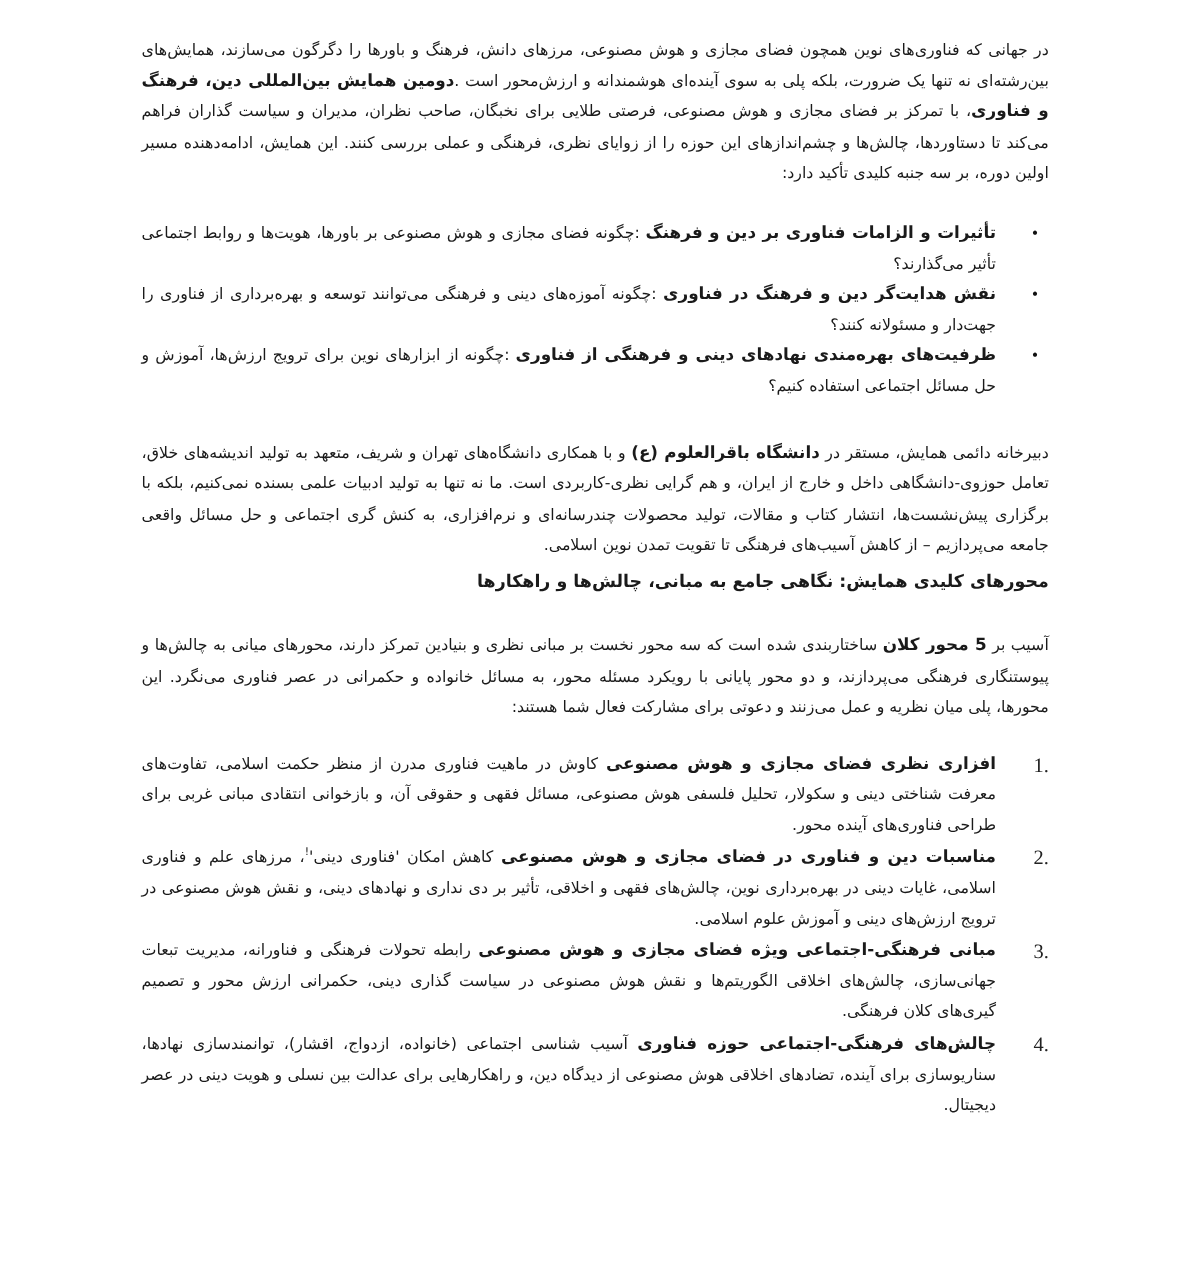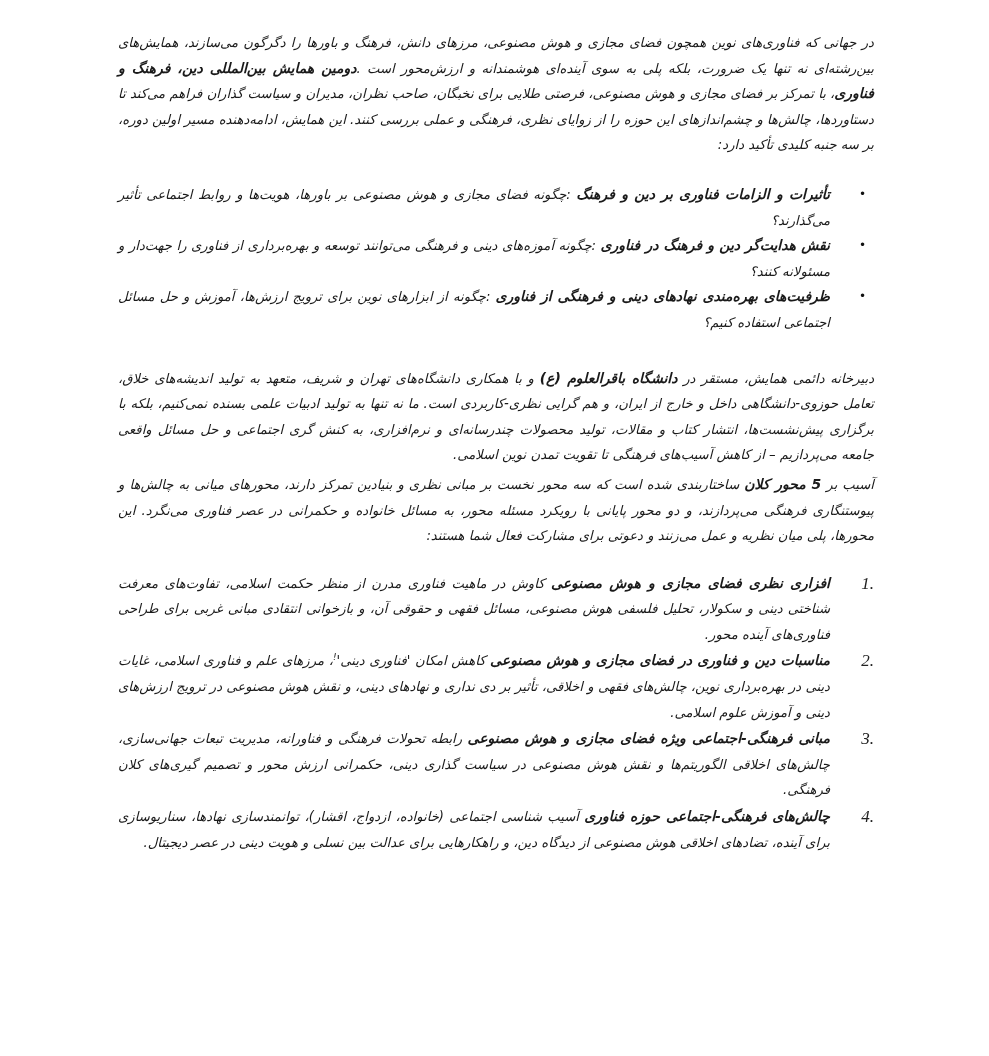--- a/index.html
+++ b/index.html
@@ -17,21 +17,20 @@
   }
   .page {
     position: absolute;
     top: 30px;
     left: 118px;
     width: 756px;
     direction: rtl;
     text-align: justify;
     font-size: 13.2px;
     line-height: 25.6px;
-    font-style: italic;
   }
   p {
     margin: 0;
   }
   b, .bold {
     font-weight: bold;
     font-size: 14px;
   }
   .intro {
     margin-bottom: 24px;
@@ -110,20 +109,21 @@
     <li>
       <span class="bullet">•</span>
       <b>ظرفیت‌های بهره‌مندی نهادهای دینی و فرهنگی از فناوری</b><span> :چگونه از ابزارهای نوین برای ترویج ارزش‌ها، آموزش و حل مسائل اجتماعی استفاده کنیم؟</span>
     </li>
   </ul>
 
   <p class="secretariat">
     <span>دبیرخانه دائمی همایش، مستقر در </span><b>دانشگاه باقرالعلوم (ع)</b><span> و با همکاری دانشگاه‌های تهران و شریف، متعهد به تولید اندیشه‌های خلاق، تعامل حوزوی-دانشگاهی داخل و خارج از ایران، و هم گرایی نظری-کاربردی است. ما نه تنها به تولید ادبیات علمی بسنده نمی‌کنیم، بلکه با برگزاری پیش‌نشست‌ها، انتشار کتاب و مقالات، تولید محصولات چندرسانه‌ای و نرم‌افزاری، به کنش گری اجتماعی و حل مسائل واقعی جامعه می‌پردازیم – از کاهش آسیب‌های فرهنگی تا تقویت تمدن نوین اسلامی.</span>
   </p>
 
+  <h2 class="section-title">محورهای کلیدی همایش: نگاهی جامع به مبانی، چالش‌ها و راهکارها</h2>
 
   <p class="axes-intro">
     <span>آسیب بر </span><b>5 محور کلان</b><span> ساختاربندی شده است که سه محور نخست بر مبانی نظری و بنیادین تمرکز دارند، محورهای میانی به چالش‌ها و پیوستنگاری فرهنگی می‌پردازند، و دو محور پایانی با رویکرد مسئله محور، به مسائل خانواده و حکمرانی در عصر فناوری می‌نگرد. این محورها، پلی میان نظریه و عمل می‌زنند و دعوتی برای مشارکت فعال شما هستند:</span>
   </p>
 
   <ol class="axes">
     <li>
       <span class="num">1.</span>
       <b>افزاری نظری فضای مجازی و هوش مصنوعی</b><span> کاوش در ماهیت فناوری مدرن از منظر حکمت اسلامی، تفاوت‌های معرفت شناختی دینی و سکولار، تحلیل فلسفی هوش مصنوعی، مسائل فقهی و حقوقی آن، و بازخوانی انتقادی مبانی غربی برای طراحی فناوری‌های آینده محور.</span>
     </li>

